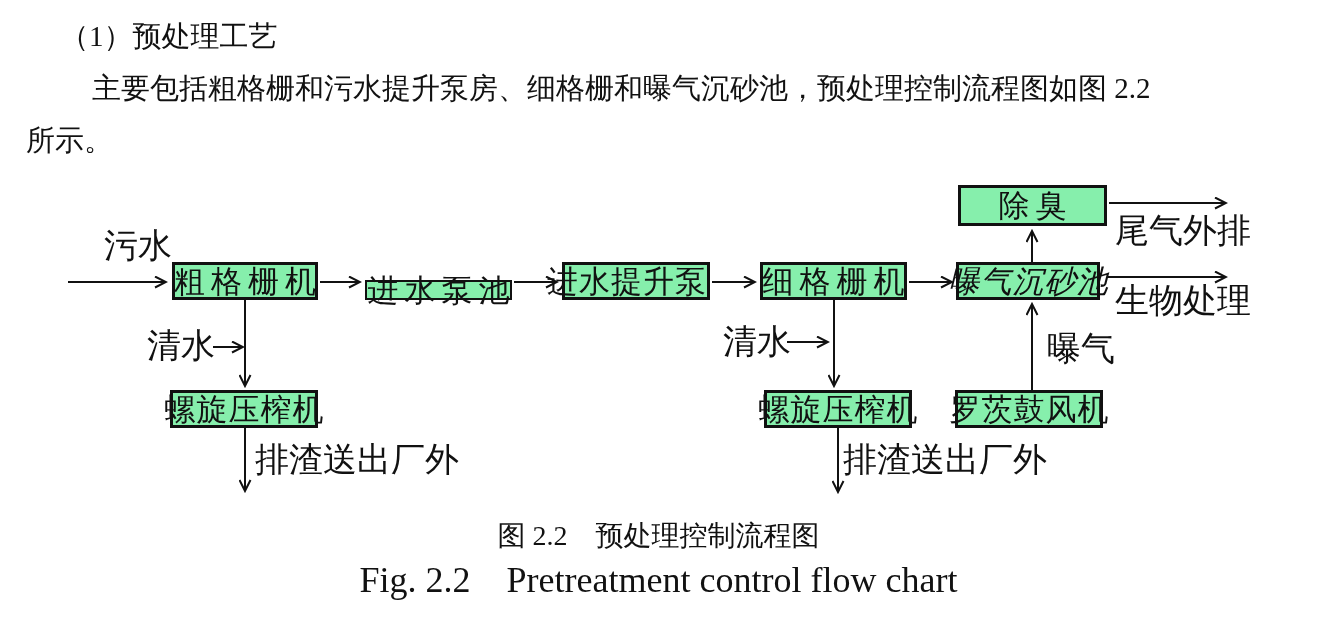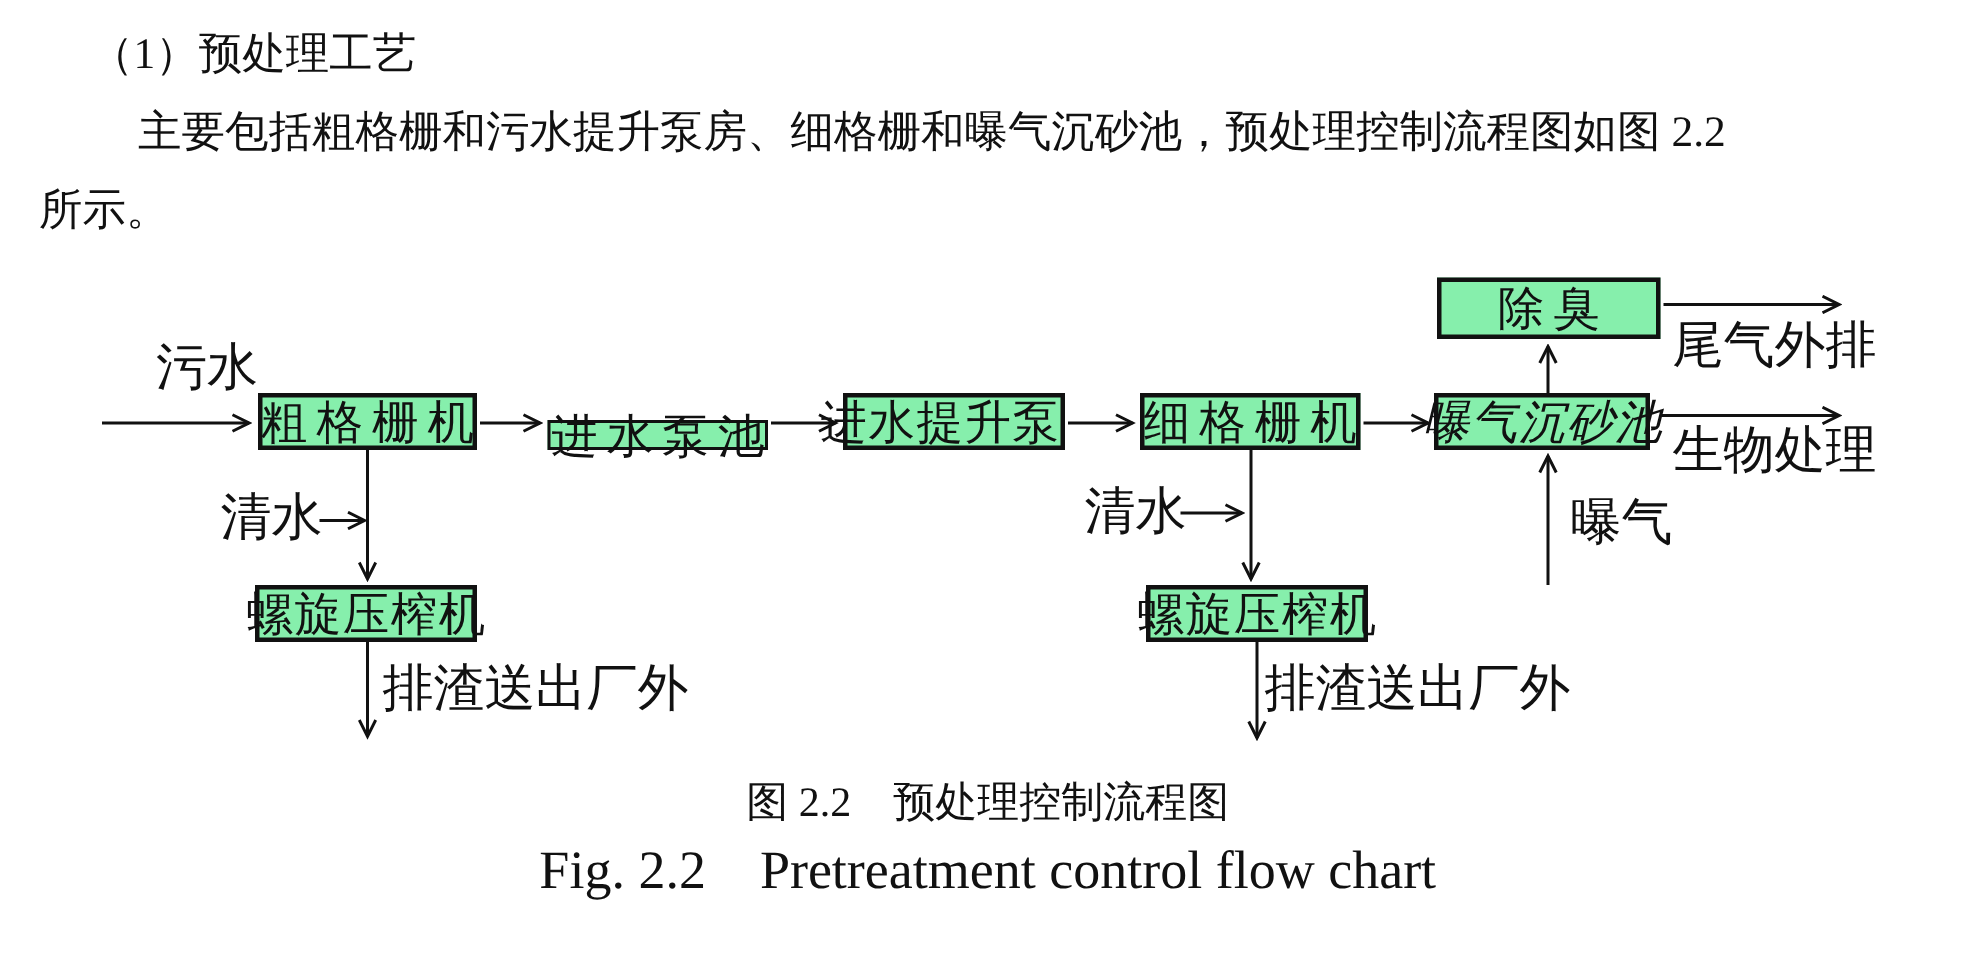--- a/index.html
+++ b/index.html
@@ -95,20 +95,23 @@
   </div>
   <div class="fbox sp5" style="left:956px; top:87px;  width:144px; height:38px;font-style:italic;">
     <span>曝气沉砂池</span>
   </div>
   <div class="fbox sp5" style="left:170px; top:215px; width:148px; height:38px;">
     <span>螺旋压榨机</span>
   </div>
   <div class="fbox sp5" style="left:764px; top:215px; width:148px; height:38px;">
     <span>螺旋压榨机</span>
   </div>
+  <div class="fbox sp5" style="left:955px; top:215px; width:148px; height:38px;">
+    <span>罗茨鼓风机</span>
+  </div>
 
   <div class="dlabel" style="left:104px;  top:57px;">污水</div>
   <div class="dlabel" style="left:1115px; top:42px;">尾气外排</div>
   <div class="dlabel" style="left:1115px; top:112px;">生物处理</div>
   <div class="dlabel" style="left:147px;  top:157px;">清水</div>
   <div class="dlabel" style="left:723px;  top:153px;">清水</div>
   <div class="dlabel" style="left:1047px; top:160px;">曝气</div>
   <div class="dlabel" style="left:255px;  top:271px;">排渣送出厂外</div>
   <div class="dlabel" style="left:843px;  top:271px;">排渣送出厂外</div>
 </div>

